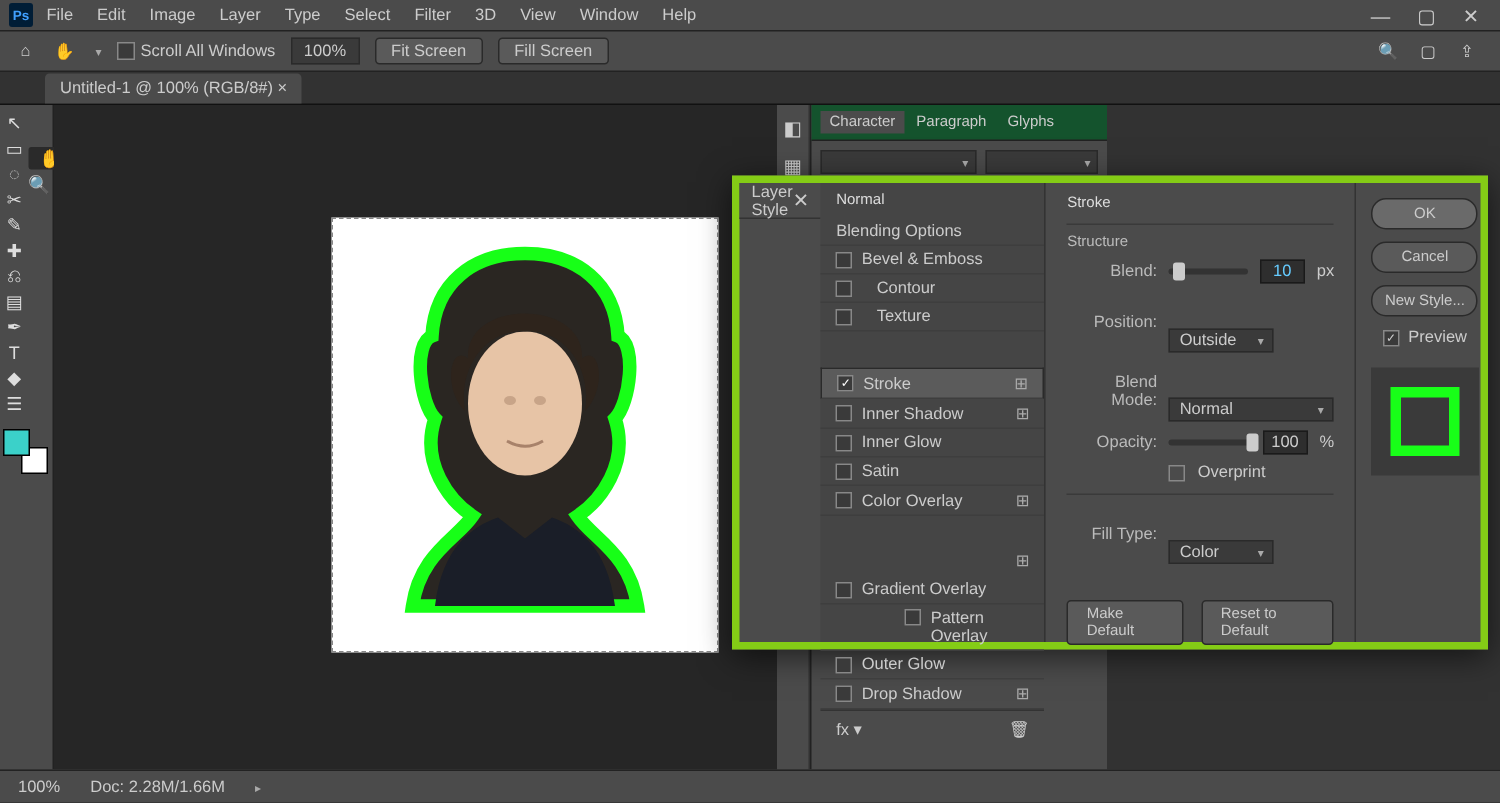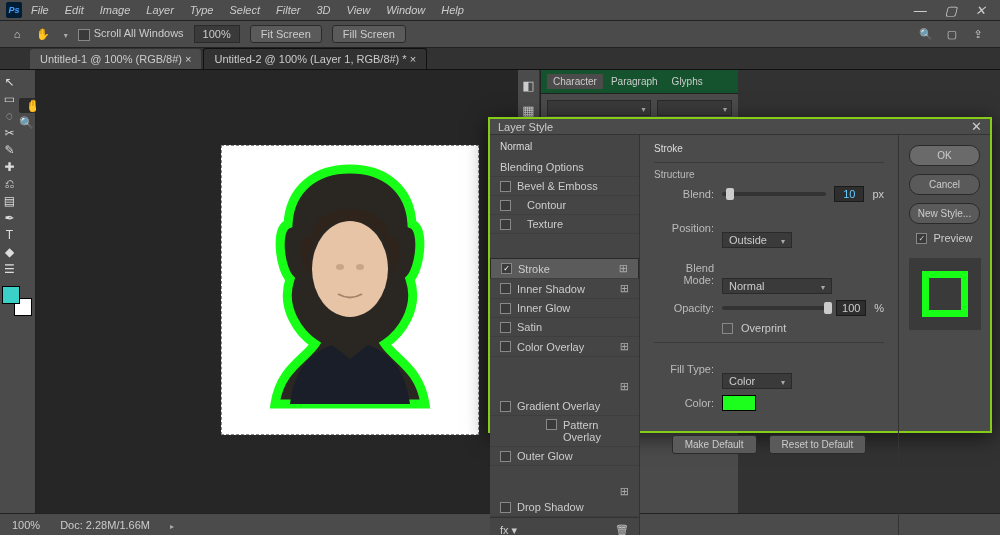--- a/index.html
+++ b/index.html
@@ -1,19 +1,19 @@
 <!DOCTYPE html>
 <html><head>
 <meta charset="utf-8">
 <style>
 * { margin: 0; padding: 0; box-sizing: border-box; font-family: "Segoe UI", Tahoma, sans-serif; font-size: 11px; color: #ccc; }
 body { background: #323232; width: 1000px; height: 535px; overflow: hidden; position: relative; }
 
 
-.menubar { height: 20px; background: #4b4b4b; display: flex; align-items: center; padding: 0 6px; gap: 2px; font-style: italic; }
+.menubar { height: 20px; background: #4b4b4b; display: flex; align-items: center; padding: 0 6px; gap: 2px; }
 .menubar .logo { width: 16px; height: 16px; background:#001d36; color:#40a0ff; display:flex; align-items:center; justify-content:center; font-weight:bold; border-radius:2px; font-size:9px;}
 .menubar .mitem { padding: 2px 7px; cursor: default; }
 .menubar .spacer { flex: 1; }
 .menubar .winbtn { padding: 2px 8px; font-size: 13px; }
 
 
 .optbar { height: 28px; background: #4b4b4b; border-top:1px solid #222; border-bottom:1px solid #222; display:flex; align-items:center; padding:0 8px; gap:10px; }
 .optbar .home { width:18px; height:18px; display:flex; align-items:center; justify-content:center; }
 .optbar .cb { width:12px; height:12px; border:1px solid #888; background:#3a3a3a; display:inline-block; vertical-align:middle; margin-right:4px;}
 .optbar .btn { background:#5a5a5a; border:1px solid #2a2a2a; padding:2px 10px; border-radius:3px;}
@@ -54,21 +54,21 @@
 .rptab.act { background:#4b4b4b;}
 .charpanel { padding:6px; display:flex; flex-direction:column; gap:6px; font-size:10px; color:#999;}
 .charrow { display:flex; gap:6px; align-items:center;}
 .charsel { background:#3a3a3a; border:1px solid #2a2a2a; padding:1px 4px; flex:1; display:flex; justify-content:space-between;}
 .charrow .lab { width:14px; font-size:10px;}
 
 
 .status { position:absolute; left:0; right:0; bottom:0; height:22px; background:#4b4b4b; border-top:1px solid #222; display:flex; align-items:center; padding:0 12px; gap:20px; font-size:10px; color:#bbb;}
 
 
-.dialog { position:absolute; left:488px; top:117px; width:504px; height:316px; background:#4b4b4b; border:2px solid #84cc16; box-shadow:0 4px 20px rgba(0,0,0,.6); display:flex; flex-direction:column;}
+.dialog { position:absolute; left:488px; top:117px; width:504px; height:316px; background:#4b4b4b; border:5px solid #84cc16; box-shadow:0 4px 20px rgba(0,0,0,.6); display:flex; flex-direction:row;}
 .dlg-title { height:24px; background:#4b4b4b; border-bottom:1px solid #333; display:flex; align-items:center; padding:0 8px; justify-content:space-between;}
 .dlg-title .x { font-size:13px; }
 .dlg-body { flex:1; display:flex; }
 .dlg-left { width:150px; background:#454545; border-right:1px solid #333; display:flex; flex-direction:column;}
 .dlg-left .hdr { padding:6px 10px; font-size:10px; color:#ddd;}
 .dlg-left .row { display:flex; align-items:center; padding:3px 10px; gap:6px; font-size:10px; border-bottom:1px solid #3e3e3e; justify-content:space-between;}
 .dlg-left .row.sel { background:#5b5b5b;}
 .dlg-left .row .chk { width:11px; height:11px; border:1px solid #888; background:#3a3a3a; flex-shrink:0; display:flex; align-items:center; justify-content:center; font-size:8px; color:#fff;}
 .dlg-left .row .chk.on::after { content:"✓"; color:#fff;}
 .dlg-left .row .plus { color:#aaa; font-size:11px;}
@@ -131,23 +131,20 @@
     <span>🔍</span>
     <span>▢</span>
     <span>⇪</span>
   </div>
 </div>
 
 <div class="tabbar">
   <div class="dtab">
       <span>Untitled-1 @ 100% (RGB/8#) ×</span>
     </div>
-  <div class="dtab active">
-      <span>Untitled-2 @ 100% (Layer 1, RGB/8#) * ×</span>
-    </div>
 </div>
 
 <div class="main">
 
   <div style="width:36px; background:#4b4b4b; border-right:1px solid #222;">
     <div class="toolbox">
       <div class="tool">↖</div>
       <div class="tool">▭</div>
       <div class="tool">◌</div>
       <div class="tool">✂</div>
@@ -307,21 +304,21 @@
               <span>Pattern Overlay</span>
             </span>
           </div>
           <div class="row">
             <span style="display: flex; align-items: center; gap: 6px;">
               <span class="chk"></span>
               <span>Outer Glow</span>
             </span>
           </div>
           <div class="row">
-            <span style="display: flex; align-items: center; gap: 6px; margin-top: 32px;">
+            <span style="display: flex; align-items: center; gap: 6px;">
               <span class="chk"></span>
               <span>Drop Shadow</span>
             </span>
             <span class="plus">⊞</span>
           </div>
         </div>
       <div class="foot">
         <span>fx ▾</span>
         <span>🗑</span>
       </div>
@@ -366,24 +363,20 @@
           <span>Overprint</span>
         </div>
       </div>
       <div class="group">
         <div class="frow">
           <span class="lab">Fill Type:</span>
           <div class="sel">
               <span>Color</span>
               <span class="chev"></span>
             </div>
-        </div>
-        <div class="frow">
-          <span class="lab">Color:</span>
-          <div class="colorchip"></div>
         </div>
       </div>
       <div class="btns">
         <div class="b">Make Default</div>
         <div class="b">Reset to Default</div>
       </div>
     </div>
 
     <div class="dlg-right">
       <div class="bt ok">OK</div>

